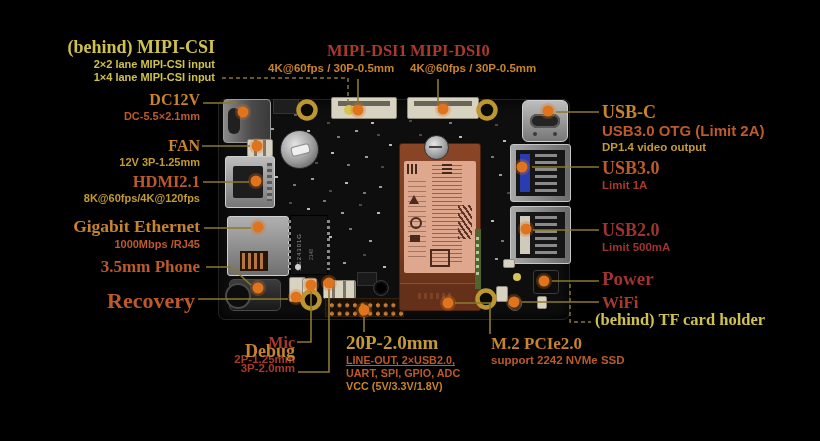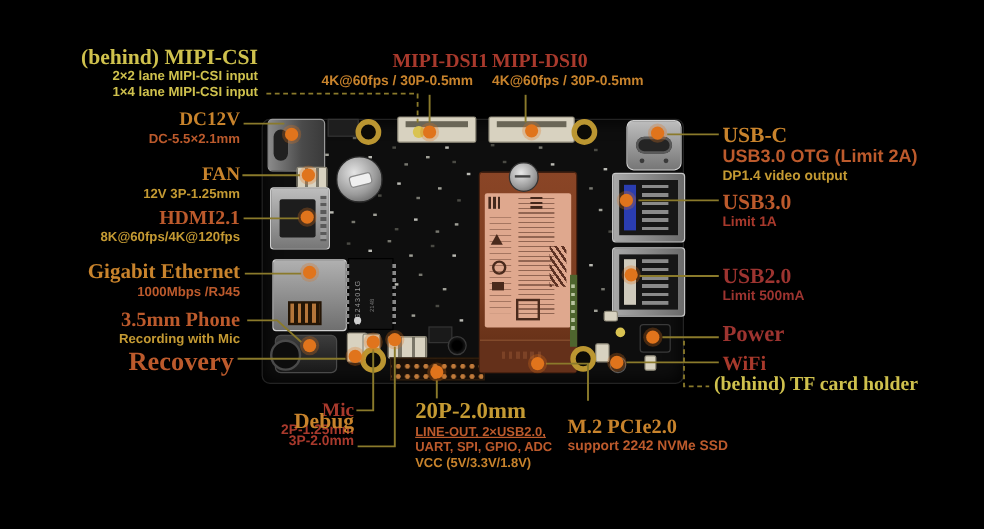--- a/index.html
+++ b/index.html
@@ -242,21 +242,20 @@
     <span class="s c-amb">8K@60fps/4K@120fps</span>
   </div>
 
   <div class="lbl ra" style="left:20px;top:217px;width:180px;">
     <span class="t c-org" style="font-size:17.5px;">Gigabit Ethernet</span>
     <span class="s c-ror">1000Mbps /RJ45</span>
   </div>
 
   <div class="lbl ra" style="left:20px;top:257px;width:180px;">
     <span class="t c-ror" style="font-size:17px;">3.5mm Phone</span>
-    <span class="s c-amb">Recording with Mic</span>
   </div>
 
   <div class="lbl ra" style="left:20px;top:289px;width:175px;">
     <span class="t c-ror" style="font-size:22px;">Recovery</span>
   </div>
 
   <div class="lbl" style="left:327px;top:42px;">
     <span class="t c-red" style="font-size:16.5px;">MIPI-DSI1</span>
   </div>
   <div class="lbl" style="left:268px;top:61px;">
@@ -307,18 +306,18 @@
     <span class="s c-red" style="font-size:11.5px;">3P-2.0mm</span>
   </div>
 
   <div class="lbl" style="left:346px;top:332px;">
     <span class="t c-amb" style="font-size:19px;">20P-2.0mm</span>
     <span class="s c-ror" style="font-size:10.8px;text-decoration:underline;">LINE-OUT, 2×USB2.0,</span>
     <span class="s c-ror" style="font-size:10.8px;">UART, SPI, GPIO, ADC</span>
     <span class="s c-org" style="font-size:10.8px;">VCC (5V/3.3V/1.8V)</span>
   </div>
 
-  <div class="lbl" style="left:473px;top:334px;margin-top:12px;">
+  <div class="lbl" style="left:491px;top:334px;">
     <span class="t c-org" style="font-size:17px;">M.2 PCIe2.0</span>
     <span class="s c-ror" style="font-size:11.5px;">support 2242 NVMe SSD</span>
   </div>
 
 </div>
 
 </body></html>

